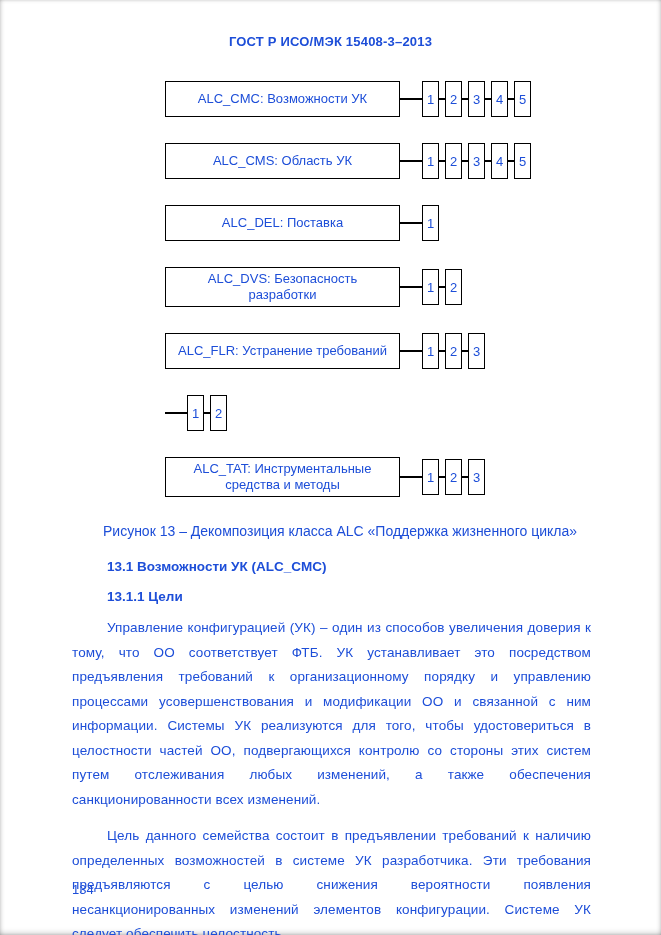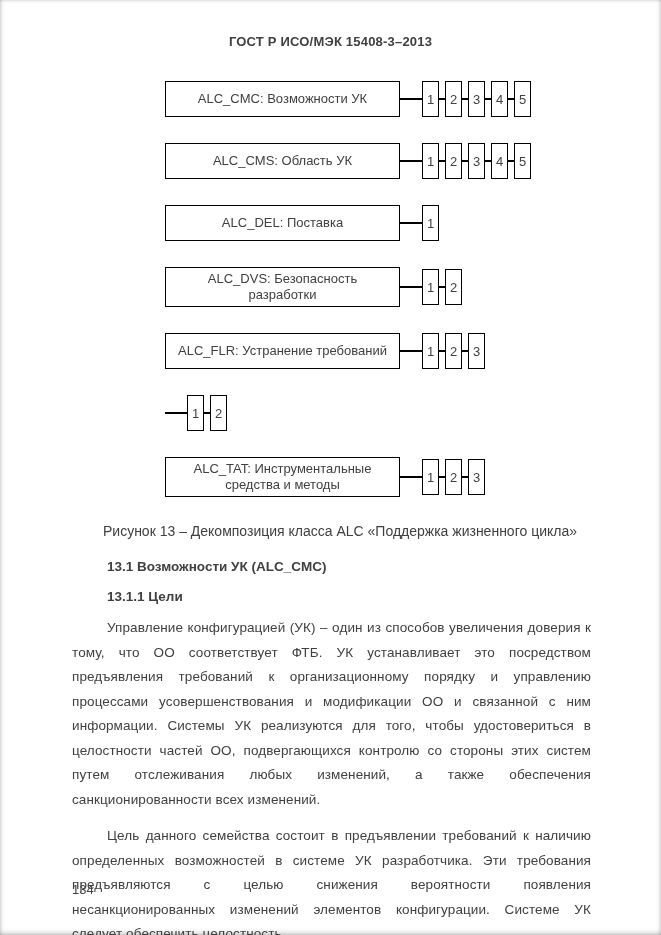--- a/index.html
+++ b/index.html
@@ -6,21 +6,21 @@
     margin: 0;
     padding: 0;
     background: #ffffff;
   }
   .page {
     position: relative;
     width: 661px;
     height: 935px;
     background: #ffffff;
     font-family: "Liberation Sans", sans-serif;
-    color: #404040;
+    color: #1d4ed8;
     box-sizing: border-box;
     box-shadow:
       inset 3px 0 5px -3px rgba(0,0,0,0.25),
       inset -3px 0 5px -3px rgba(0,0,0,0.25),
       inset 0 -5px 7px -5px rgba(0,0,0,0.35),
       inset 0 3px 4px -3px rgba(0,0,0,0.15);
     overflow: hidden;
   }
   .doc-header {
     padding-top: 34px;

